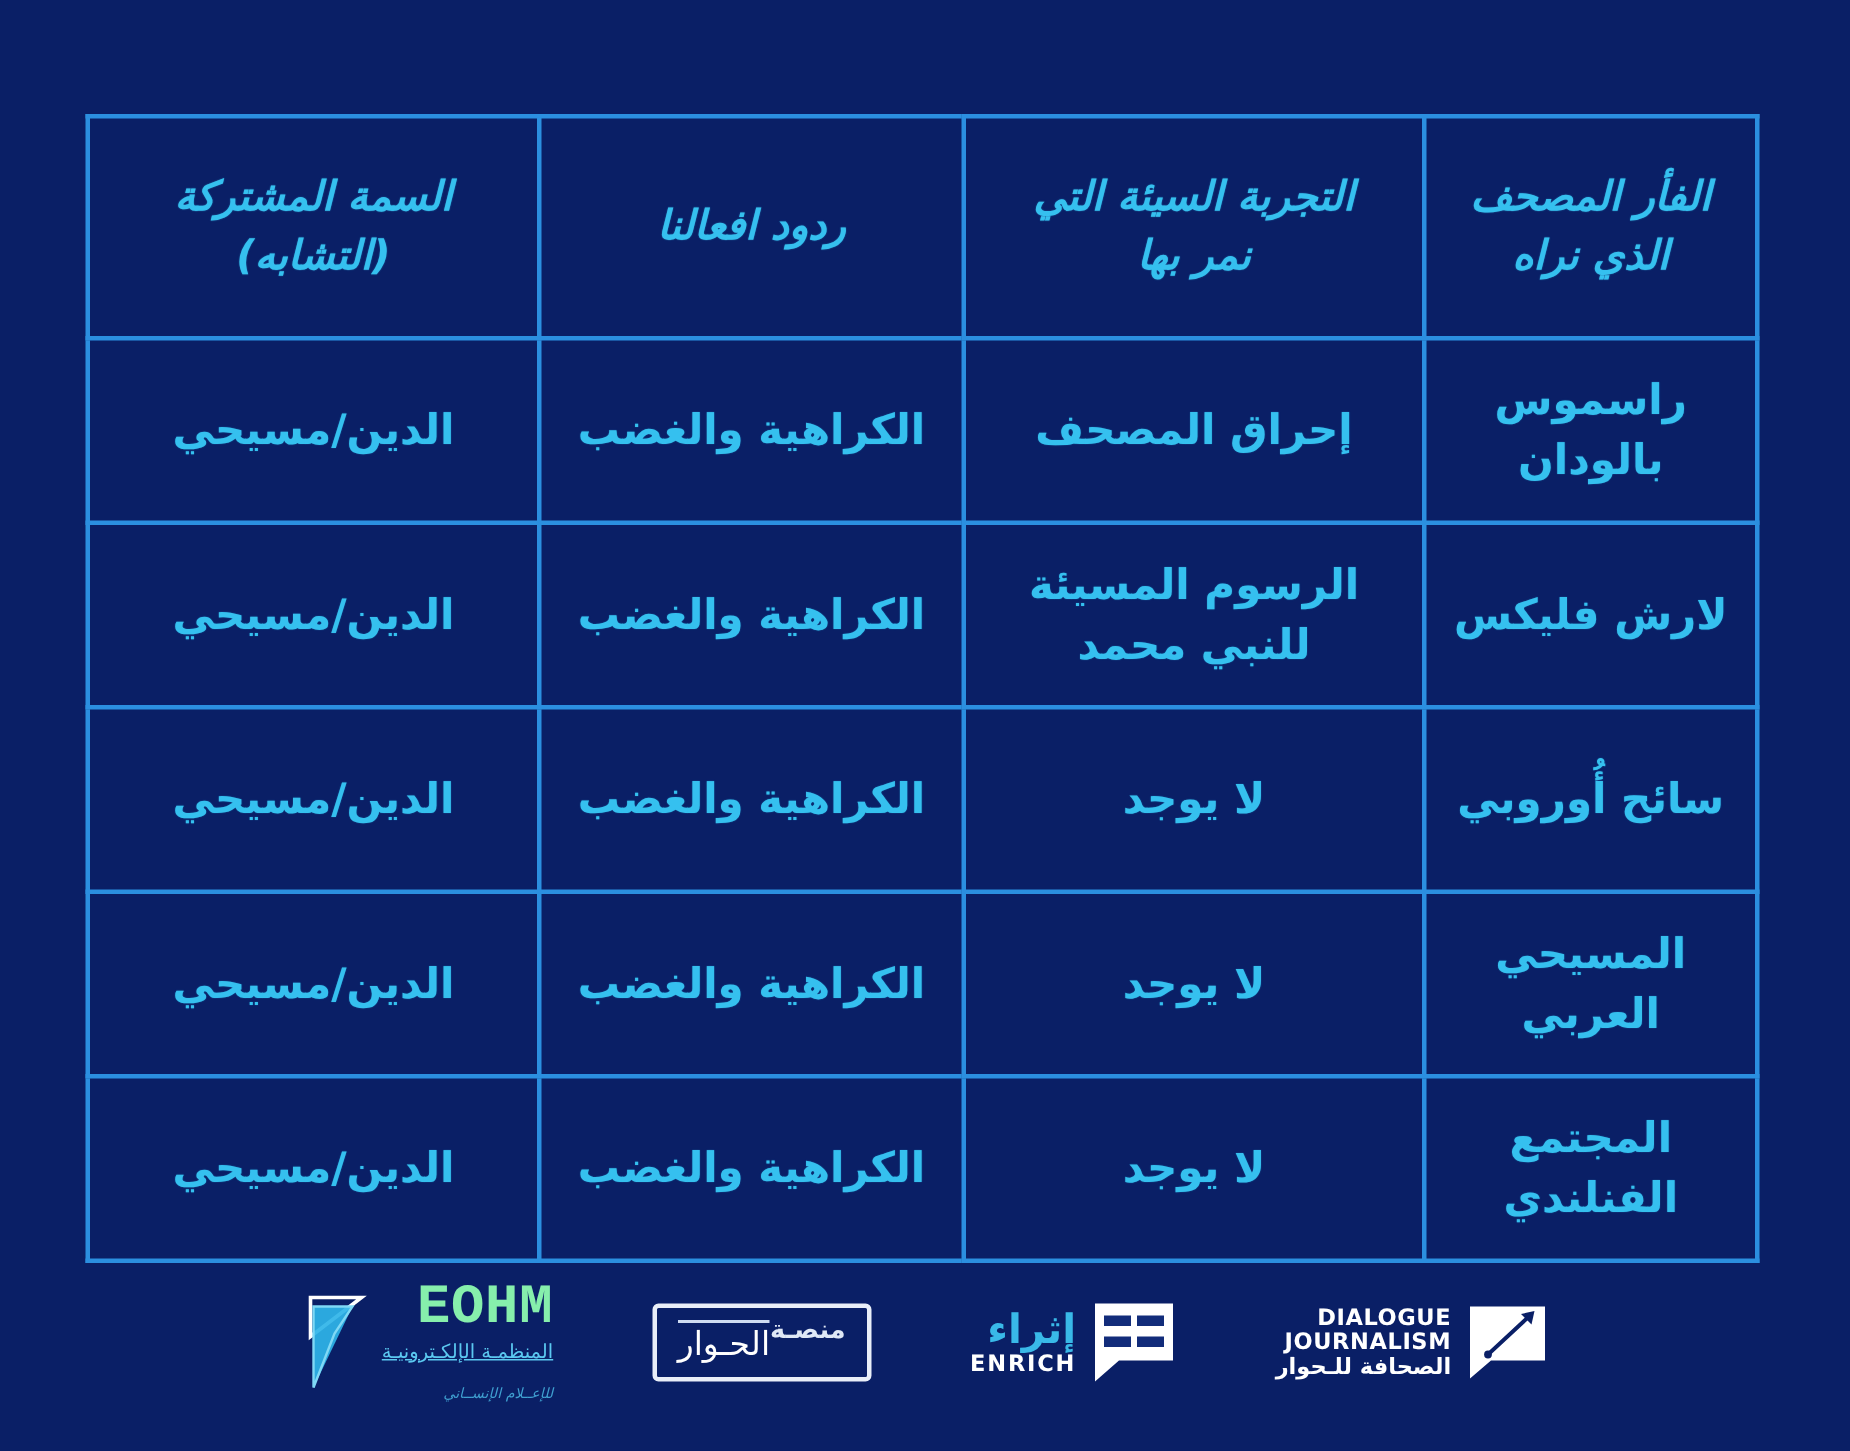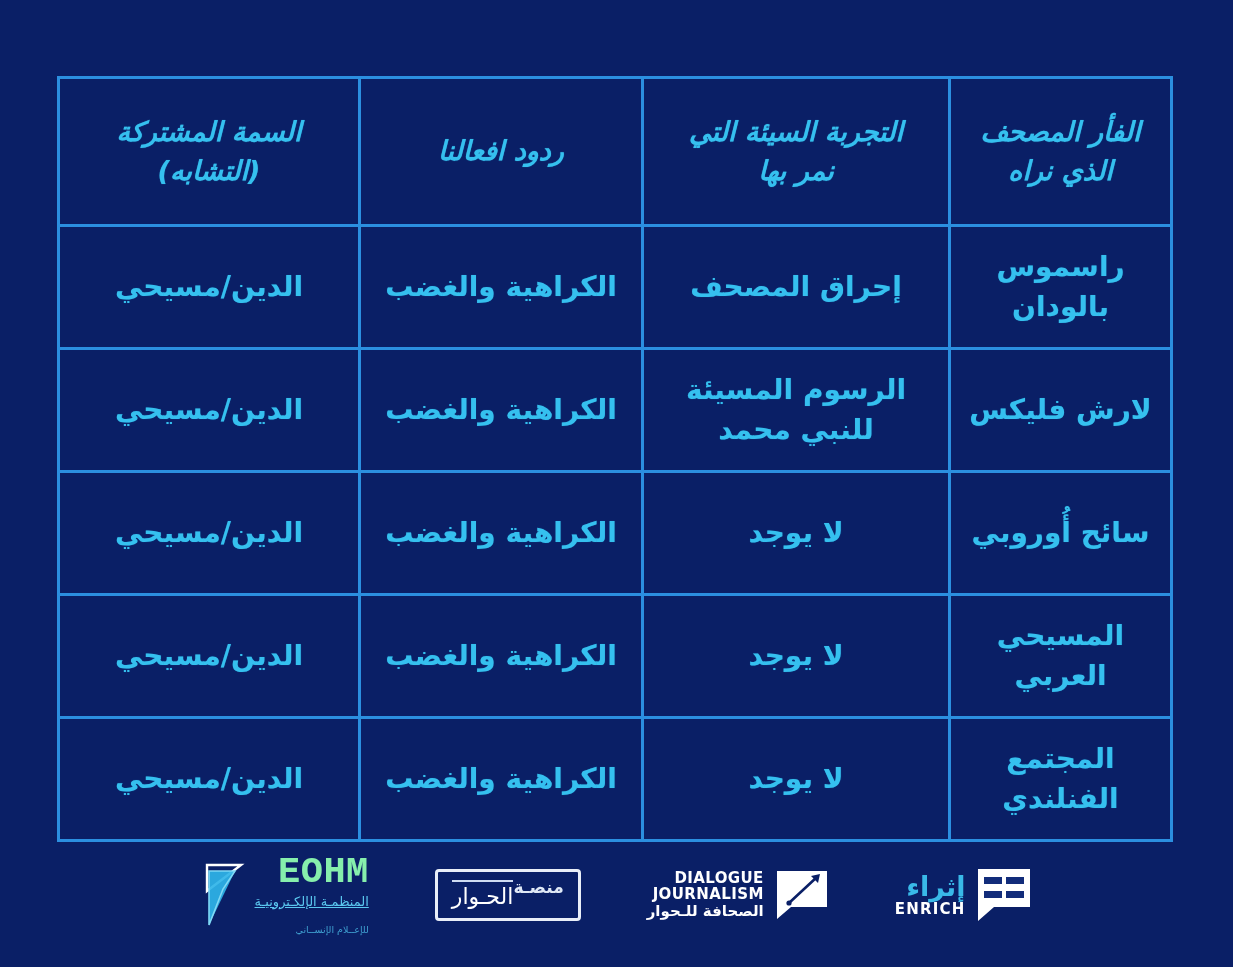--- a/index.html
+++ b/index.html
@@ -93,21 +93,21 @@
     font-size: 37px; font-weight: 700; color: #86efac;
     letter-spacing: 0.5px; line-height: .95;
     font-family: Liberation Mono, monospace;
   }
   .eohm .ar1 {
     font-size: 13px; color: #5bc8f0; letter-spacing: 1px;
     margin-top: 3px; direction: rtl; text-decoration: underline;
   }
   .eohm .ar2 {
     font-size: 9.5px; color: #3f9fd0; letter-spacing: 1px;
-    margin-top: 15px; direction: rtl;
+    margin-top: 15px; direction: rtl; font-style: italic;
   }
 
   
   .hiwar {
     border: 3px solid #e9eef8;
     border-radius: 4px;
     padding: 6px 14px 8px;
     display: flex; flex-direction: row; align-items: flex-start;
     direction: rtl;
   }
@@ -280,47 +280,47 @@
         <span class="ar1">المنظمـة الإلكـترونيـة</span>
         <span class="ar2">للإعــلام الإنســاني</span>
       </span>
     </div>
 
     <div class="logo hiwar">
       <span class="top">منصـة</span>
       <span class="bot">الحـوار</span>
     </div>
 
-    <div class="logo dj">
-      <span class="txt">
-        <span class="l1">DIALOGUE</span>
-        <span class="l2">JOURNALISM</span>
-        <span class="l3">الصحافة للـحوار</span>
-      </span>
-      <span class="bub">
-        <svg width="54" height="52" viewBox="0 0 54 52">
-          <path d="M2 2 H52 V38 H16 L2 50 Z" fill="#ffffff"></path>
-          <path d="M14 34 L42 8" stroke="#0a1f66" stroke-width="2.6" stroke-linecap="round"></path>
-          <path d="M36 7 L45 5 L43 14 Z" fill="#0a1f66"></path>
-          <circle cx="14" cy="34" r="2.6" fill="#0a1f66"></circle>
-        </svg>
-      </span>
-    </div>
-
     <div class="logo enrich">
       <span class="txt">
         <span class="ar">إثراء</span>
         <span class="en">ENRICH</span>
       </span>
       <span class="bub">
         <svg width="56" height="56" viewBox="0 0 56 56">
           <path d="M2 2 H54 V40 H18 L2 54 Z" fill="#ffffff"></path>
           <rect x="8" y="10" width="18" height="7" fill="#122c7a"></rect>
           <rect x="30" y="10" width="18" height="7" fill="#122c7a"></rect>
           <rect x="8" y="24" width="18" height="7" fill="#122c7a"></rect>
           <rect x="30" y="24" width="18" height="7" fill="#122c7a"></rect>
           <rect x="26" y="6" width="4" height="29" fill="#ffffff"></rect>
         </svg>
       </span>
     </div>
 
+    <div class="logo dj">
+      <span class="txt">
+        <span class="l1">DIALOGUE</span>
+        <span class="l2">JOURNALISM</span>
+        <span class="l3">الصحافة للـحوار</span>
+      </span>
+      <span class="bub">
+        <svg width="54" height="52" viewBox="0 0 54 52">
+          <path d="M2 2 H52 V38 H16 L2 50 Z" fill="#ffffff"></path>
+          <path d="M14 34 L42 8" stroke="#0a1f66" stroke-width="2.6" stroke-linecap="round"></path>
+          <path d="M36 7 L45 5 L43 14 Z" fill="#0a1f66"></path>
+          <circle cx="14" cy="34" r="2.6" fill="#0a1f66"></circle>
+        </svg>
+      </span>
+    </div>
+
   </div>
 </div>
 
 </body></html>

